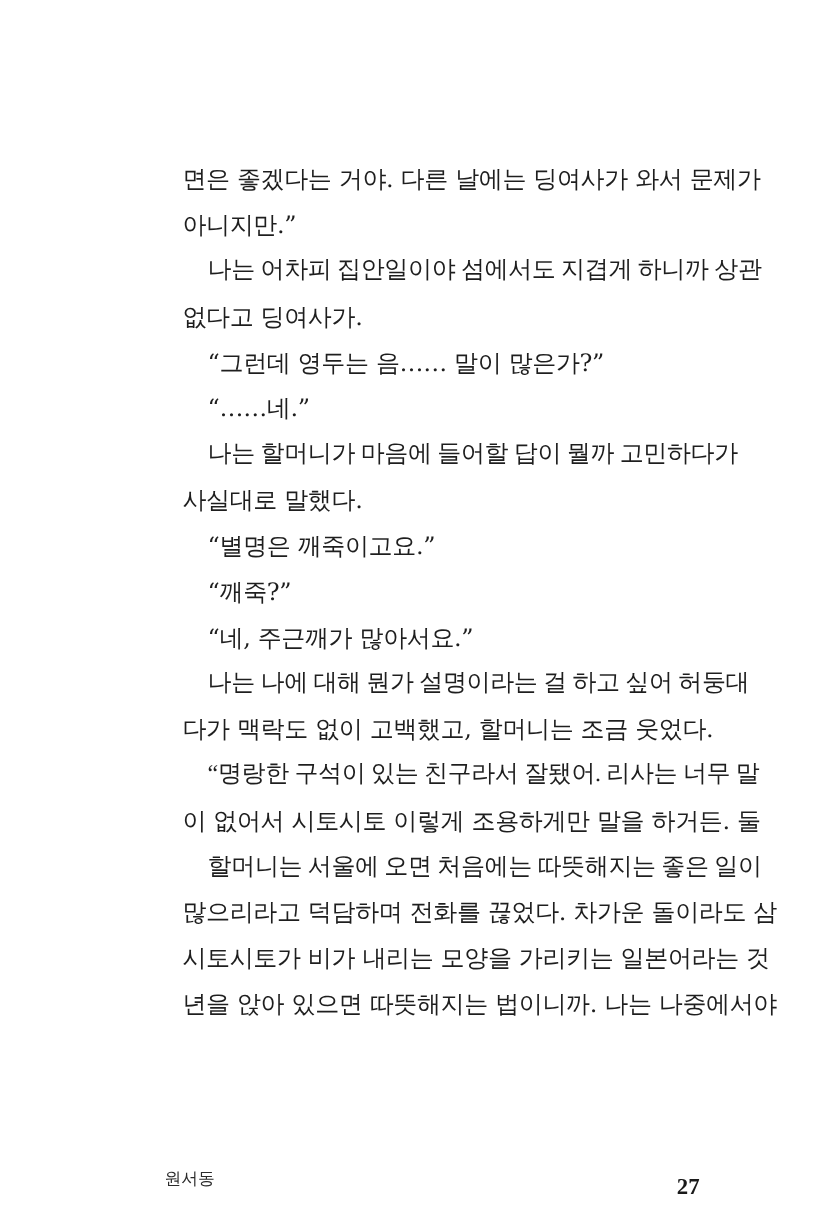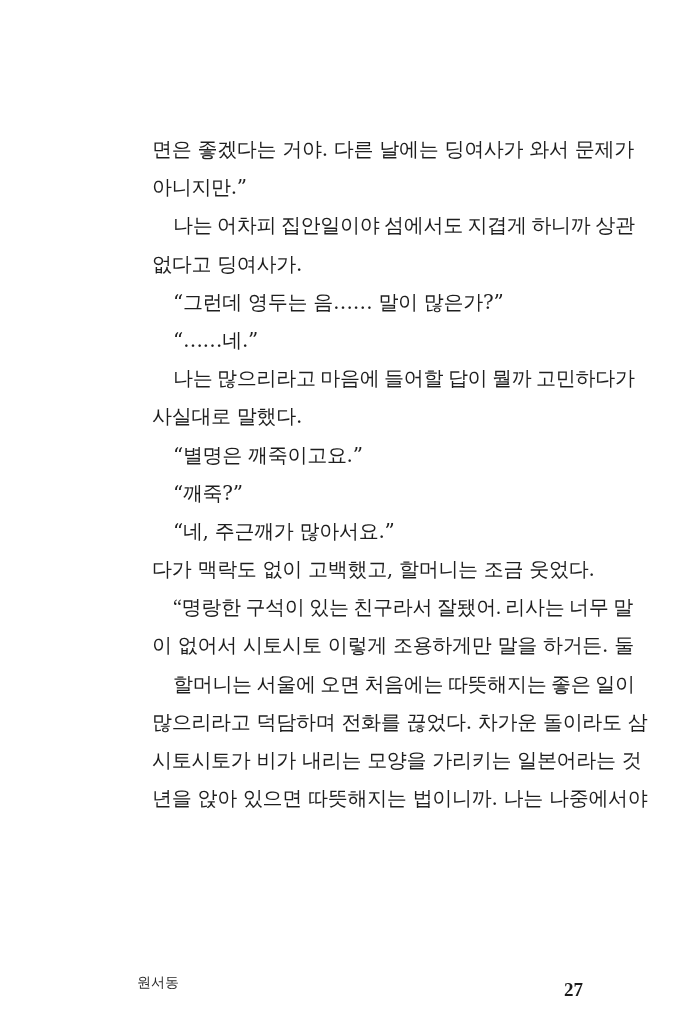--- a/index.html
+++ b/index.html
@@ -34,25 +34,26 @@
 <body>
 
 <div class="page">
   <div class="body-text">
     <div class="line justify">면은 좋겠다는 거야. 다른 날에는 딩여사가 와서 문제가</div>
     <div class="line">아니지만.”</div>
     <div class="line indent justify">나는 어차피 집안일이야 섬에서도 지겹게 하니까 상관</div>
     <div class="line">없다고 딩여사가.</div>
     <div class="line indent">“그런데 영두는 음…… 말이 많은가?”</div>
     <div class="line indent">“……네.”</div>
-    <div class="line indent justify">나는 많으리라고 마음에 들어할 답이 뭘까 고민하다가</div>
+    <div class="line indent justify">나는 할머니가 마음에 들어할 답이 뭘까 고민하다가</div>
     <div class="line">사실대로 말했다.</div>
     <div class="line indent">“별명은 깨죽이고요.”</div>
     <div class="line indent">“깨죽?”</div>
     <div class="line indent">“네, 주근깨가 많아서요.”</div>
+    <div class="line indent justify">나는 나에 대해 뭔가 설명이라는 걸 하고 싶어 허둥대</div>
     <div class="line">다가 맥락도 없이 고백했고, 할머니는 조금 웃었다.</div>
     <div class="line indent justify">“명랑한 구석이 있는 친구라서 잘됐어. 리사는 너무 말</div>
     <div class="line justify">이 없어서 시토시토 이렇게 조용하게만 말을 하거든. 둘</div>
     <div class="line indent justify">할머니는 서울에 오면 처음에는 따뜻해지는 좋은 일이</div>
     <div class="line justify">많으리라고 덕담하며 전화를 끊었다. 차가운 돌이라도 삼</div>
     <div class="line justify">시토시토가 비가 내리는 모양을 가리키는 일본어라는 것</div>
     <div class="line justify">년을 앉아 있으면 따뜻해지는 법이니까. 나는 나중에서야</div>
   </div>
 
   <div class="footer-title">원서동</div>

